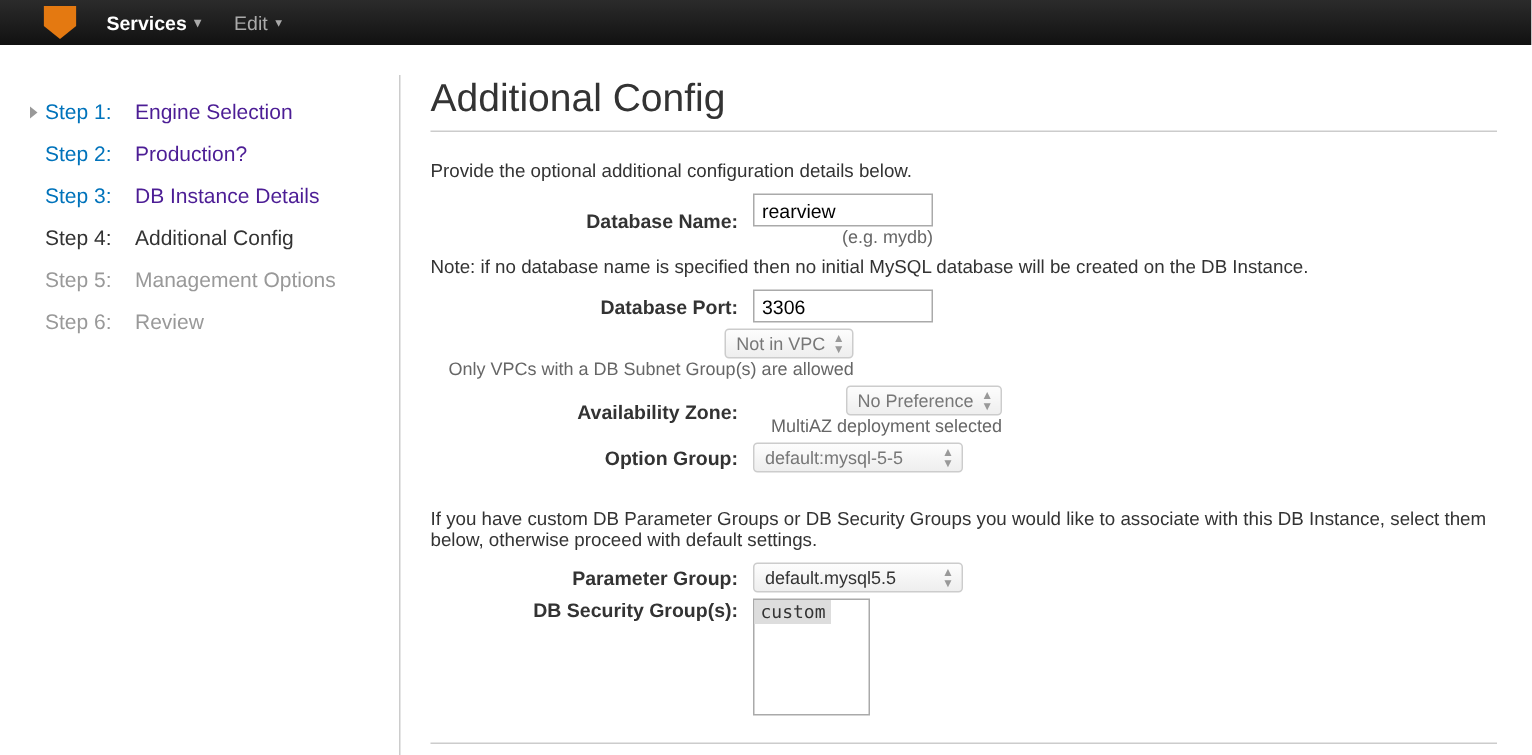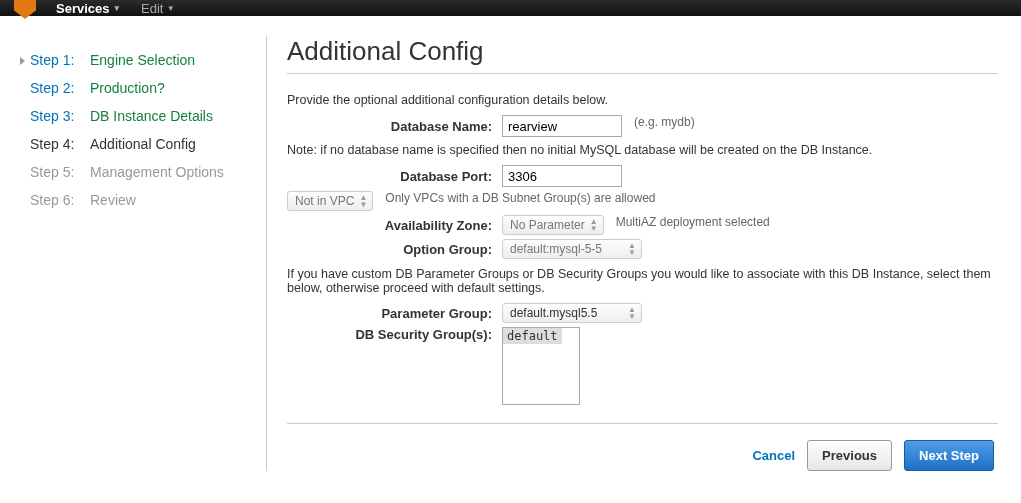--- a/index.html
+++ b/index.html
@@ -6,24 +6,24 @@
   body {
     font-family: "Helvetica Neue", Arial, sans-serif;
     font-size: 13px;
     color: #333;
     background: #fff;
     width: 1021px;
   }
   
   .topbar {
     background: linear-gradient(#2b2b2b, #111);
-    height: 16px;
-    display: flex;
-    align-items: center;
-    padding-left: 14px;
+    height: 30px;
+    display: flex;
+    align-items: center;
+    padding-left: 29px;
     color: #ccc;
   }
   .topbar .logo {
     width: 22px; height: 22px;
     background: #e47911;
     clip-path: polygon(0 0, 100% 0, 100% 60%, 50% 100%, 0 60%);
     margin-right: 20px;
   }
   .topbar .menuitem {
     color: #fff;
@@ -54,21 +54,21 @@
     display: flex;
     padding: 6px 2px 6px 10px;
     font-size: 14px;
     align-items: baseline;
   }
   .step-label {
     width: 60px;
     color: #0073bb;
   }
   .step-title {
-    color: #15803d;
+    color: #4c1d95;
   }
   .step-row.active .step-label,
   .step-row.active .step-title {
     color: #333;
     font-weight: normal;
   }
   .step-row.future .step-label,
   .step-row.future .step-title {
     color: #999;
   }
@@ -128,21 +128,21 @@
     padding-right: 10px;
   }
   .form-ctrl input[type=text] {
     border: 1px solid #aaa;
     padding: 3px 5px;
     font-size: 13px;
     height: 22px;
     width: 120px;
     background: #fff;
   }
-  .form-ctrl { display: flex; align-items: flex-start; }
+  .form-ctrl { display: flex; align-items: flex-end; flex-direction: column; }
   .hint {
     font-size: 12px;
     color: #666;
     margin-left: 12px;
   }
   .faux-select {
     border: 1px solid #ccc;
     background: linear-gradient(#fdfdfd, #eee);
     height: 20px;
     display: inline-flex;
@@ -291,21 +291,21 @@
             </span>
         </div>
         <span class="hint">Only VPCs with a DB Subnet Group(s) are allowed</span>
       </div>
     </div>
 
     <div class="form-row">
       <div class="form-label">Availability Zone:</div>
       <div class="form-ctrl">
         <div class="faux-select">
-          <span>No Parameter</span>
+          <span>No Preference</span>
           <span class="updown">
               <span>▲</span>
               <span>▼</span>
             </span>
         </div>
         <span class="hint">MultiAZ deployment selected</span>
       </div>
     </div>
 
     <div class="form-row">
@@ -314,40 +314,40 @@
         <div class="faux-select" style="min-width:140px">
           <span>default:mysql-5-5</span>
           <span class="updown">
               <span>▲</span>
               <span>▼</span>
             </span>
         </div>
       </div>
     </div>
 
-    <div class="note" style="margin-top:8px">If you have custom DB Parameter Groups or DB Security Groups you would like to associate with this DB Instance, select them below, otherwise proceed with default settings.</div>
+    <div class="note" style="margin-top:24px">If you have custom DB Parameter Groups or DB Security Groups you would like to associate with this DB Instance, select them below, otherwise proceed with default settings.</div>
 
     <div class="form-row">
       <div class="form-label">Parameter Group:</div>
       <div class="form-ctrl">
         <div class="faux-select enabled" style="min-width:140px">
           <span>default.mysql5.5</span>
           <span class="updown">
               <span>▲</span>
               <span>▼</span>
             </span>
         </div>
       </div>
     </div>
 
     <div class="form-row" style="align-items:flex-start">
       <div class="form-label">DB Security Group(s):</div>
       <div class="form-ctrl">
         <div class="listbox">
-          <span class="opt">default</span>
+          <span class="opt">custom</span>
         </div>
       </div>
     </div>
 
     <hr class="rule" style="margin-top:18px">
 
     <div class="button-row">
       <span class="link-btn">Cancel</span>
       <button class="btn">Previous</button>
       <button class="btn primary">Next Step</button>

